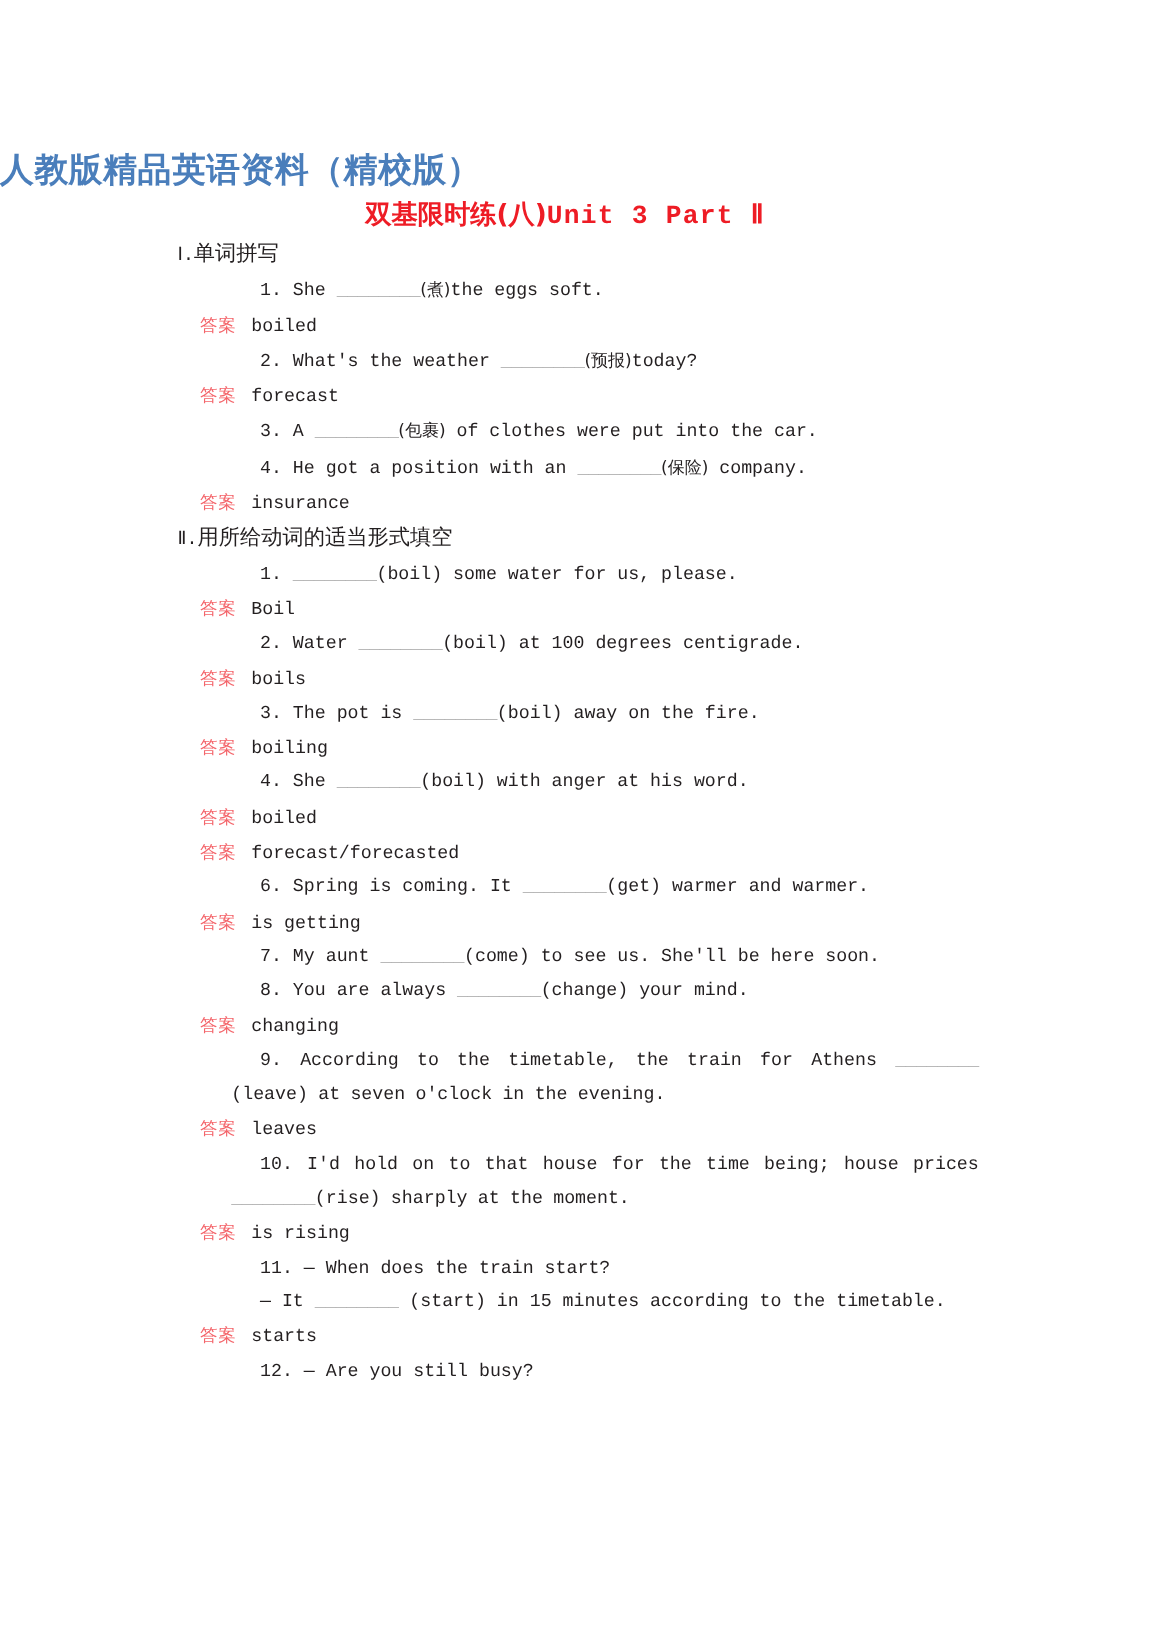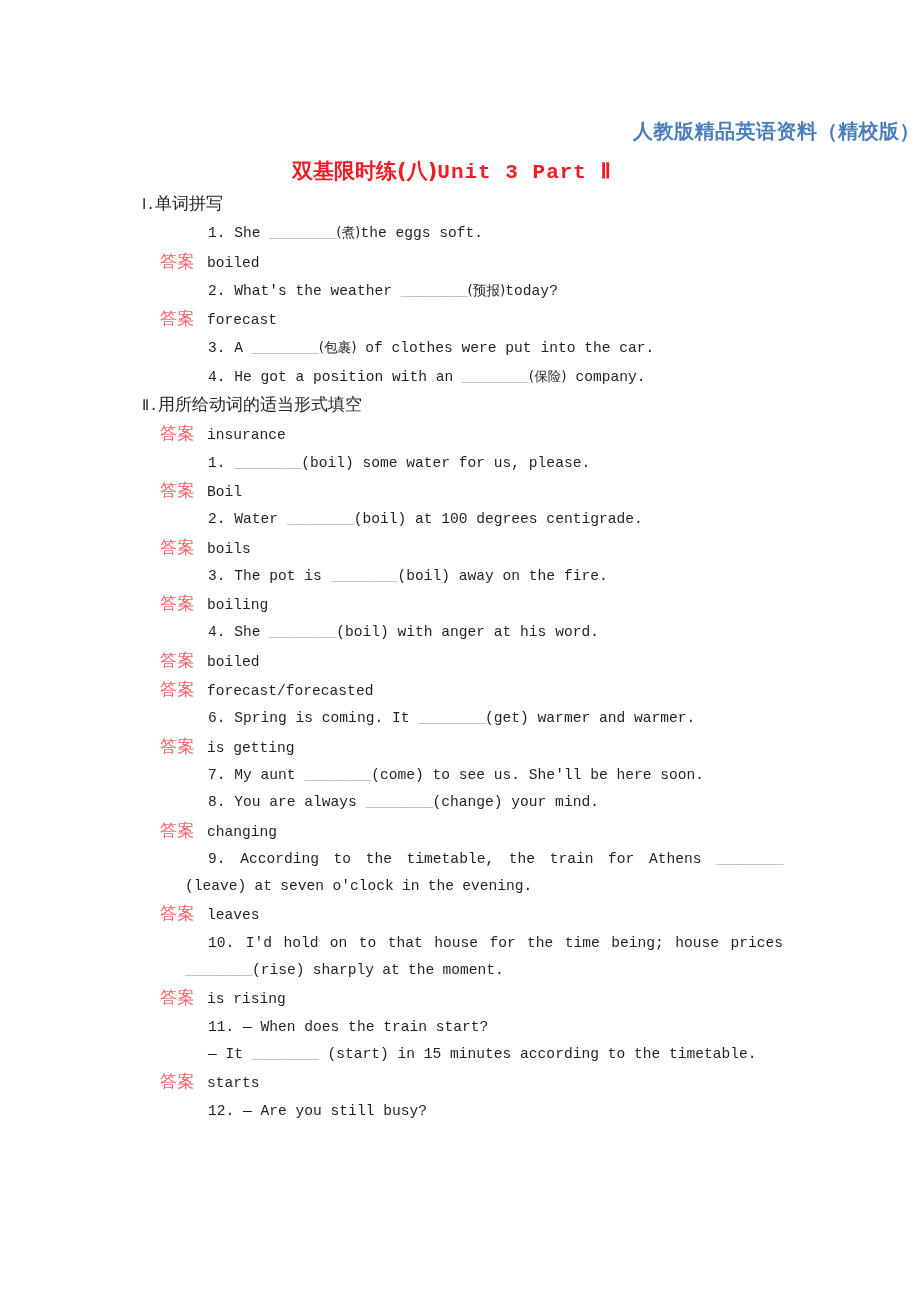--- a/index.html
+++ b/index.html
@@ -26,25 +26,25 @@
     height: 1302px;
     background: #fff;
   }
 
   
   .doc-header {
     position: absolute;
     left: 0;
     top: 118px;
     width: 920px;
-    text-align: right;
+    text-align: left;
     color: #4a7ebb;
     font-family: "DejaVu Sans", "Liberation Sans", sans-serif;
     font-weight: bold;
-    font-size: 20px;
+    font-size: 27px;
     letter-spacing: 0.5px;
     white-space: nowrap;
   }
 
   .doc-subheader {
     position: absolute;
     left: 0;
     top: 157px;
     width: 904px;
     text-align: center;
@@ -104,21 +104,21 @@
     padding-left: 0;
     word-spacing: -0.5px;
   }
 
   
   .ans {
     padding-left: 23px;
   }
   .ans .tag {
     font-family: "DejaVu Sans", "Liberation Sans", sans-serif;
-    font-size: 17px;
+    font-size: 14px;
     color: #f4646a;
     letter-spacing: 0.5px;
   }
   .ans .val {
     color: #231f20;
     padding-left: 12px;
   }
 
   
   .blank {
@@ -143,22 +143,22 @@
   </div>
 
   <div class="content">
       <div class="line section-head"><span>Ⅰ.</span><span class="cn">单词拼写</span></div>
       <div class="line q"><span>1. She </span><span class="blank">________</span><span class="cn-inline">(煮)</span><span>the eggs soft.</span></div>
       <div class="line ans"><span class="tag">答案</span><span class="val">boiled</span></div>
       <div class="line q"><span>2. What's the weather </span><span class="blank">________</span><span class="cn-inline">(预报)</span><span>today?</span></div>
       <div class="line ans"><span class="tag">答案</span><span class="val">forecast</span></div>
       <div class="line q"><span>3. A </span><span class="blank">________</span><span class="cn-inline">(包裹)</span><span> of clothes were put into the car.</span></div>
       <div class="line q"><span>4. He got a position with an </span><span class="blank">________</span><span class="cn-inline">(保险)</span><span> company.</span></div>
+      <div class="line ans"><span class="tag">答案</span><span class="val">insurance</span></div>
       <div class="line section-head"><span>Ⅱ.</span><span class="cn">用所给动词的适当形式填空</span></div>
-      <div class="line ans"><span class="tag">答案</span><span class="val">insurance</span></div>
       <div class="line q"><span>1. </span><span class="blank">________</span><span>(boil) some water for us, please.</span></div>
       <div class="line ans"><span class="tag">答案</span><span class="val">Boil</span></div>
       <div class="line q"><span>2. Water </span><span class="blank">________</span><span>(boil) at 100 degrees centigrade.</span></div>
       <div class="line ans"><span class="tag">答案</span><span class="val">boils</span></div>
       <div class="line q"><span>3. The pot is </span><span class="blank">________</span><span>(boil) away on the fire.</span></div>
       <div class="line ans"><span class="tag">答案</span><span class="val">boiling</span></div>
       <div class="line q"><span>4. She </span><span class="blank">________</span><span>(boil) with anger at his word.</span></div>
       <div class="line ans"><span class="tag">答案</span><span class="val">boiled</span></div>
       <div class="line ans"><span class="tag">答案</span><span class="val">forecast/forecasted</span></div>
       <div class="line q"><span>6. Spring is coming. It </span><span class="blank">________</span><span>(get) warmer and warmer.</span></div>

